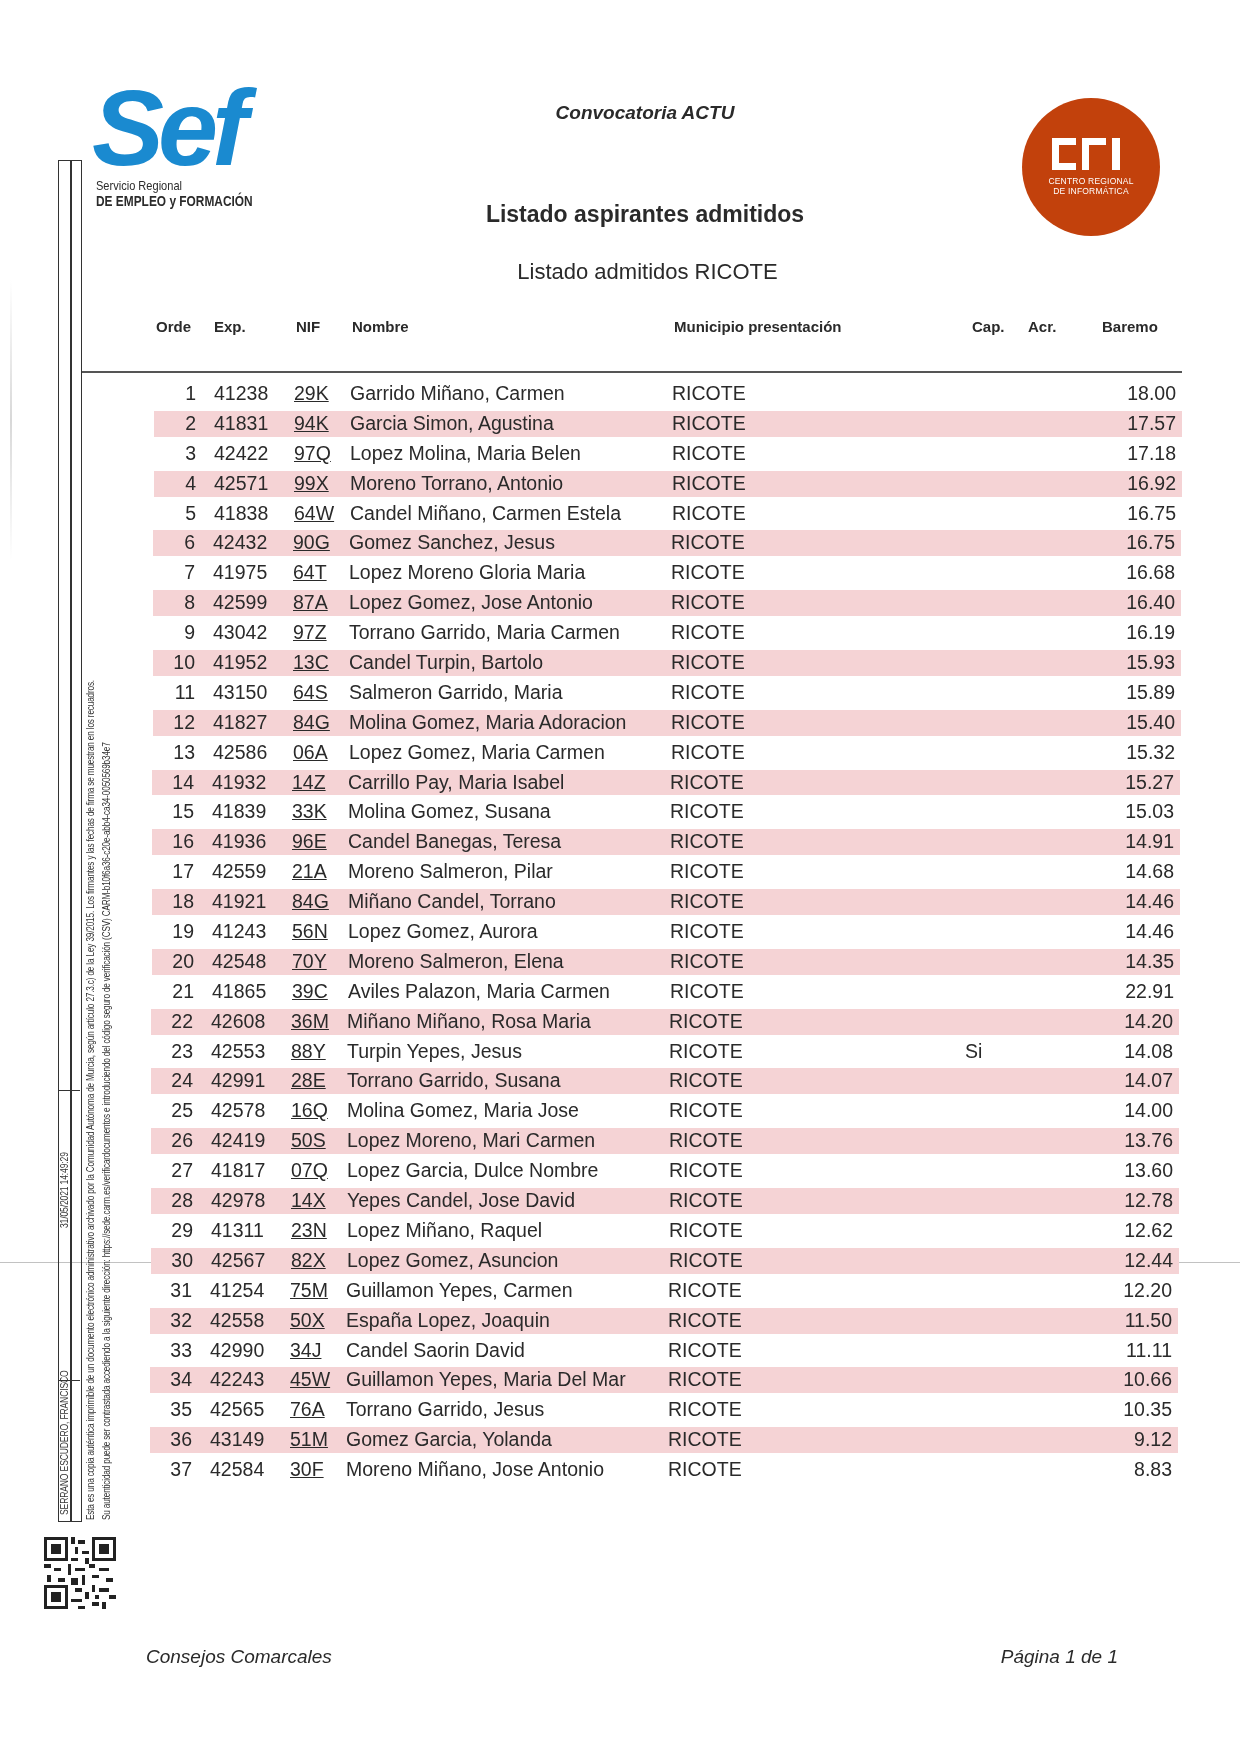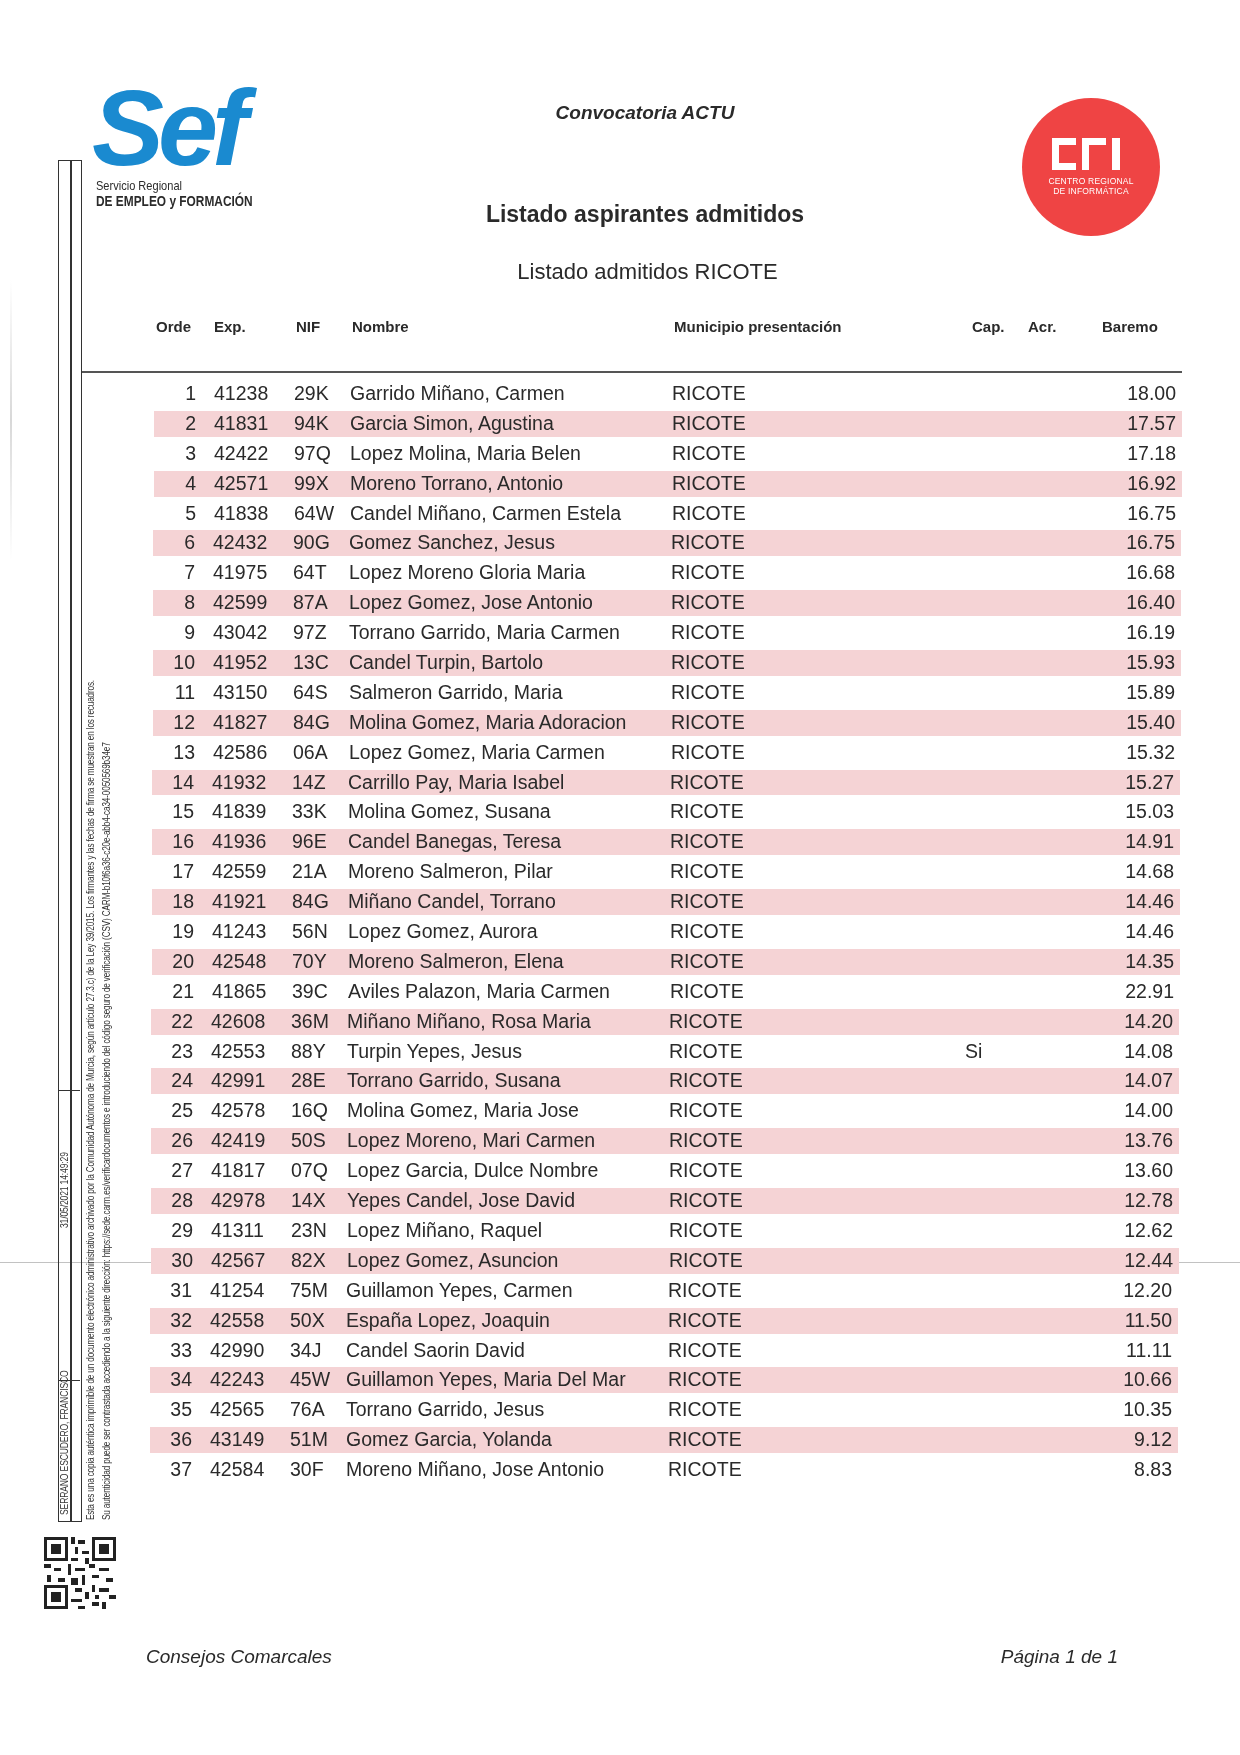--- a/index.html
+++ b/index.html
@@ -3,39 +3,39 @@
   <meta charset="utf-8">
   <style>
     html, body { margin: 0; padding: 0; background: #ffffff; }
     body { width: 1240px; height: 1755px; position: relative; overflow: hidden; font-family: "Liberation Sans", sans-serif; color: #222; }
 
     .logo-sef { position: absolute; left: 80px; top: 82px; width: 200px; margin-left: 12px; }
     .logo-sef .mark { font-family: "Liberation Sans", sans-serif; font-weight: bold; font-style: italic; font-size: 108px; line-height: 92px; color: #1a8ad0; letter-spacing: -6px; }
     .logo-sef .sub1 { font-family: "Liberation Sans", sans-serif; font-size: 13px; color: #2b2b2b; margin-top: 4px; margin-left: 4px; transform: scaleX(0.85); transform-origin: left; }
     .logo-sef .sub2 { font-family: "Liberation Sans", sans-serif; font-weight: bold; font-size: 14px; color: #2b2b2b; margin-left: 4px; transform: scaleX(0.85); transform-origin: left; white-space: nowrap; }
 
-    .cri-logo { position: absolute; left: 1022px; top: 98px; width: 138px; height: 138px; border-radius: 50%; background: #ef4444; }
+    .cri-logo { position: absolute; left: 1022px; top: 98px; width: 138px; height: 138px; border-radius: 50%; background: #c2410c; }
     .cri-logo .cri-glyph { position: absolute; left: 30px; top: 40px; width: 80px; height: 32px; }
     .cri-logo .cri-text { position: absolute; left: 0; width: 138px; top: 78px; text-align: center; font-size: 8.5px; line-height: 10px; color: #ffffff; letter-spacing: 0.2px; }
 
     .title-convocatoria { position: absolute; left: 0; width: 1290px; top: 102px; text-align: center; font-style: italic; font-weight: bold; font-size: 19px; color: #2a2a2a; }
     .title-main { position: absolute; left: 0; width: 1290px; top: 201px; text-align: center; font-weight: bold; font-size: 23px; color: #2a2a2a; }
     .title-sub { position: absolute; left: 0; width: 1295px; top: 259px; text-align: center; font-size: 22px; color: #2a2a2a; }
 
     .col-headers { position: absolute; left: 0; top: 318px; width: 1240px; height: 30px; font-weight: bold; font-size: 15px; color: #2a2a2a; }
     .col-headers span { position: absolute; top: 0; white-space: nowrap; }
     .header-rule { position: absolute; left: 82px; top: 371px; width: 1100px; height: 2px; background: #555; }
 
     .rows { position: absolute; left: 0; top: 379px; width: 1240px; }
     .row { position: relative; height: 30px; width: 1240px; font-size: 19.5px; color: #2a2a2a; }
     .row.alt::before { content: ""; position: absolute; left: 154px; right: 58px; top: 2px; bottom: 2px; background: #f5d3d5; }
     .row span { position: absolute; top: 3px; white-space: nowrap; }
     .row .c-orde { width: 40px; text-align: right; left: 156px; }
     .row .c-exp { left: 214px; }
-    .row .c-nif { left: 294px; }
+    .row .c-nif { left: 294px; text-decoration: underline; }
     .row .c-name { left: 350px; }
     .row .c-mun { left: 672px; }
     .row .c-cap { left: 968px; }
     .row .c-baremo { right: 64px; text-align: center; }
 
     .side-stamp { position: absolute; left: 48px; top: 150px; width: 72px; height: 1370px; }
     .side-box { position: absolute; border: 1px solid #333; }
     .vtext { position: absolute; white-space: nowrap; transform: rotate(-90deg); transform-origin: left top; font-family: "Liberation Sans", sans-serif; font-size: 10px; color: #333; letter-spacing: -0.2px; }
     .vtext.cond { transform: rotate(-90deg) scaleX(0.78); }
 

